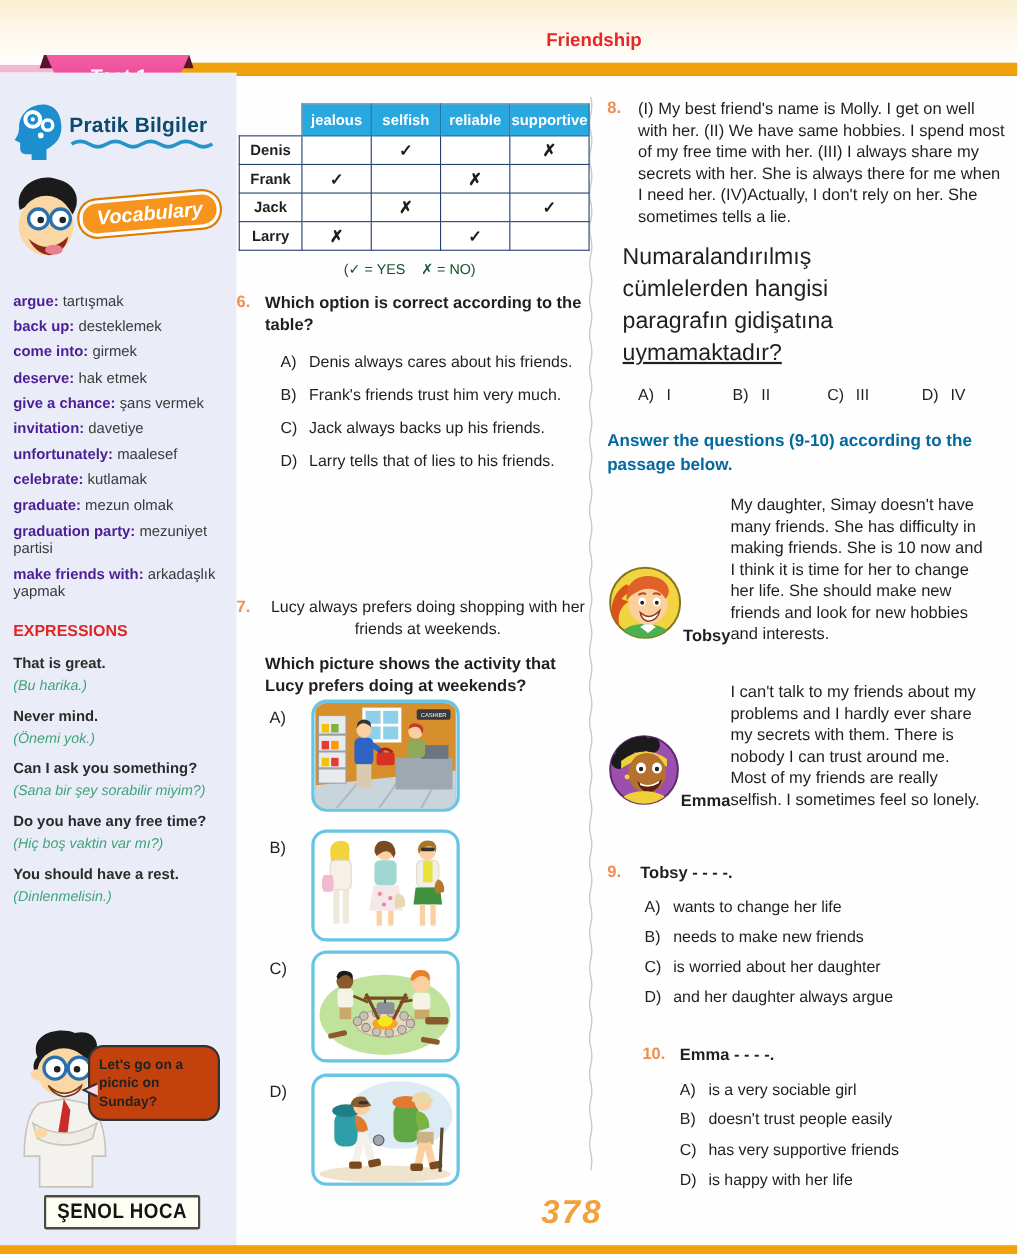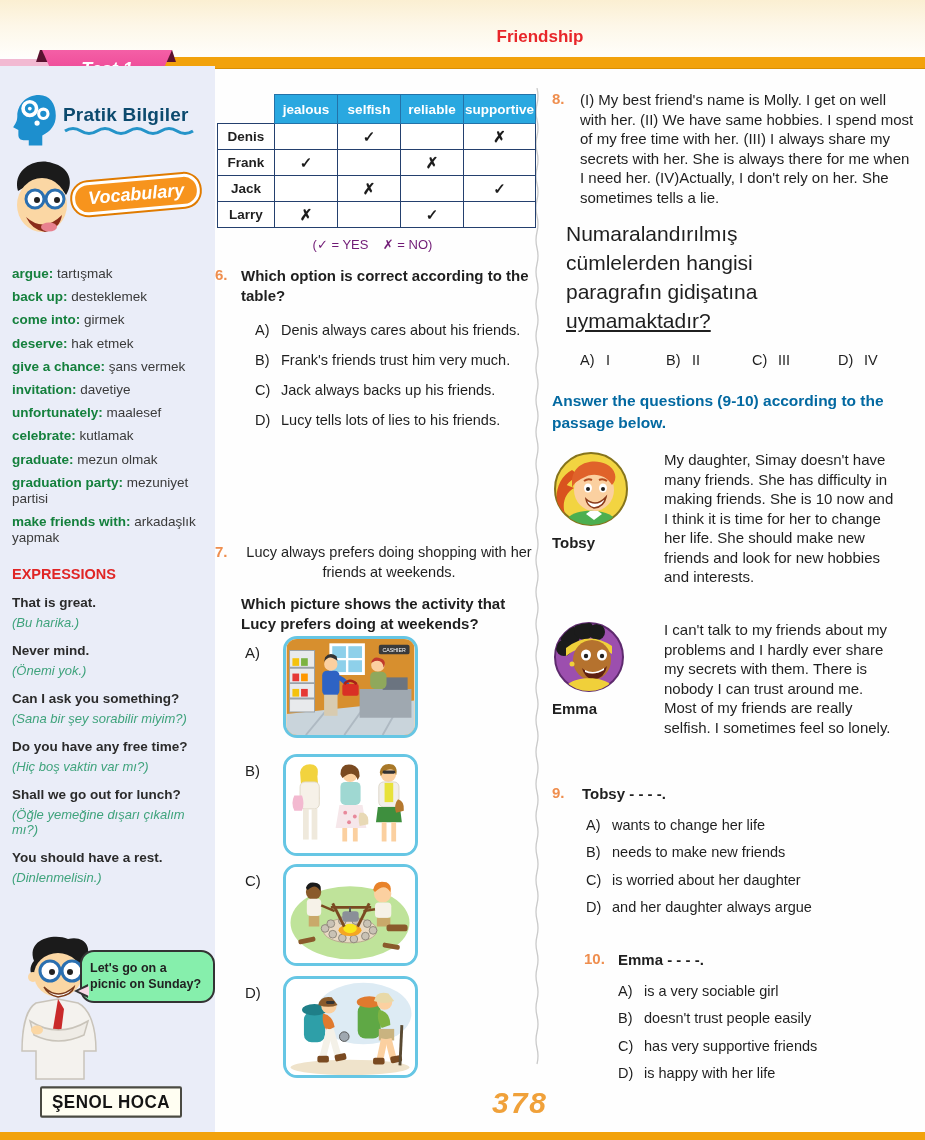--- a/index.html
+++ b/index.html
@@ -18,40 +18,40 @@
 
   
   .sidebar{position:absolute;left:0;top:66px;width:215px;height:1074px;background:#EAEDF8;padding:0 12px;}
   .pratik{display:flex;align-items:flex-start;gap:5px;margin-top:28px;}
   .pratik-col{display:flex;flex-direction:column;margin-top:10px;}
   .pratik-text{color:#0c4a6e;font-weight:bold;font-size:19px;letter-spacing:0.2px;}
   .vocab-head{position:relative;height:94px;margin-top:8px;}
   .vocab-badge{position:absolute;left:60px;top:24px;transform:rotate(-5deg);background:#F7941D;border:3px solid #fff;border-radius:16px;box-shadow:0 0 0 2px #E07B00;color:#fff;font-style:italic;font-weight:bold;font-size:18px;padding:3px 13px;}
   .vocab-list{margin-top:18px;font-size:13.5px;line-height:1.2;color:#3A3A3A;}
   .vocab-item{margin-bottom:7px;}
-  .vterm{color:#15803d;font-weight:bold;}
+  .vterm{color:#4c1d95;font-weight:bold;}
   .expr-title{margin-top:20px;color:#E02525;font-weight:bold;font-size:14.5px;}
   .expr-item{margin-top:13px;}
   .expr-en{font-weight:bold;font-size:13.5px;color:#2B2B2B;}
   .expr-tr{margin-top:5px;font-size:13px;color:#3FA37C;font-style:italic;}
   .teacher-wrap{position:absolute;left:6px;top:866px;width:206px;height:156px;}
-  .bubble{position:absolute;left:74px;top:18px;width:135px;background:#86efac;border:2px solid #333;border-radius:14px;padding:8px 8px;font-size:12.5px;font-weight:bold;color:#222;line-height:1.3;}
+  .bubble{position:absolute;left:74px;top:18px;width:120px;background:#c2410c;border:2px solid #333;border-radius:14px;padding:8px 8px;font-size:12.5px;font-weight:bold;color:#222;line-height:1.3;}
   .bubble::before{content:"";position:absolute;left:-15px;top:32px;border:7px solid transparent;border-right:14px solid #333;}
   .bubble::after{content:"";position:absolute;left:-9px;top:34px;border:5px solid transparent;border-right:11px solid #F8D9E6;}
   .logo-box{position:absolute;left:40px;top:1022px;background:#FFFEF2;border:2px solid #4A4A42;border-radius:2px;padding:2px 10px;font-weight:bold;font-size:17px;letter-spacing:0.5px;color:#141414;transform:scaleY(1.12);}
 
   
   .col-mid{position:absolute;left:215px;top:68px;width:323px;height:1072px;}
   .friend-table{border-collapse:collapse;margin:26px 0 0 2px;}
   .friend-table th{width:63px;height:29px;background:#29A8E0;color:#fff;font-size:13.5px;font-weight:bold;border:1.5px solid #2472A8;}
   .friend-table td{border:1.5px solid #24406E;background:#fff;height:26px;text-align:center;}
   td.name{width:57px;font-weight:bold;font-size:13.5px;}
   td.mark{width:63px;font-size:15px;font-weight:bold;color:#1c1c1c;}
   td.spacer{border:none;background:transparent;}
-  .legend{width:315px;text-align:center;margin-top:9px;font-size:13px;color:#701a75;}
+  .legend{width:315px;text-align:center;margin-top:9px;font-size:13px;color:#14532d;}
   .qrow{display:flex;margin-top:14px;}
   .qnum{color:#EF8E4E;font-weight:bold;font-size:15px;width:26px;flex:none;}
   .qtext{font-weight:bold;font-size:15px;line-height:1.32;}
   .qplain{font-size:14.5px;line-height:1.35;}
   .opts{margin:16px 0 0 40px;}
   .opt{display:flex;margin-bottom:14px;font-size:14.5px;}
   .letter{width:26px;flex:none;}
   .q7{position:absolute;left:0;top:475px;width:322px;}
   .q7 .qtext{margin:12px 0 0 26px;width:290px;}
   .pic{position:absolute;left:30px;}
@@ -63,21 +63,21 @@
   .col-right{position:absolute;left:544px;top:68px;width:381px;height:1072px;}
   .q8{position:absolute;left:8px;top:22px;width:372px;}
   .q8 .passage{width:336px;font-size:15px;line-height:19.5px;}
   .q8q{margin:13px 0 0 14px;font-weight:normal;font-size:21px;line-height:1.38;width:282px;}
   .underlined{text-decoration:underline;}
   .q8opts{display:flex;margin:16px 0 0 28px;}
   .opt8{width:86px;display:flex;font-size:14.5px;}
   .opt8 .letter{width:26px;}
   .inst{position:absolute;left:8px;top:322px;width:345px;color:#0369a1;font-weight:bold;font-size:15.5px;line-height:1.45;}
   .pass{position:absolute;left:8px;display:flex;}
-  .avatar-col{width:112px;flex:none;display:flex;flex-direction:column;align-items:flex-start;}
+  .avatar-col{width:112px;flex:none;display:flex;flex-direction:row;align-items:flex-end;}
   .avatar-name{font-weight:bold;font-size:15px;margin-top:6px;}
   .ptext{width:232px;font-size:15px;line-height:19.5px;}
   .tobsy{top:382px;}
   .emma{top:552px;}
   .q9,.q10{position:absolute;left:8px;width:372px;}
   .q9{top:716px;}.q10{top:882px;margin-left:32px;}
   .q9 .qnum{width:30px;}.q10 .qnum{width:34px;}
   .q9 .opts,.q10 .opts{margin:12px 0 0 34px;}
   .q9 .opt,.q10 .opt{margin-bottom:8px;line-height:1.35;}
   .divider{position:absolute;left:533px;top:88px;}
@@ -151,24 +151,20 @@
         </div>
       <div class="expr-item">
           <div class="expr-en">Can I ask you something?</div>
           <div class="expr-tr">(Sana bir şey sorabilir miyim?)</div>
         </div>
       <div class="expr-item">
           <div class="expr-en">Do you have any free time?</div>
           <div class="expr-tr">(Hiç boş vaktin var mı?)</div>
         </div>
       <div class="expr-item">
-          <div class="expr-en">Shall we go out for lunch?</div>
-          <div class="expr-tr">(Öğle yemeğine dışarı çıkalım mı?)</div>
-        </div>
-      <div class="expr-item">
           <div class="expr-en">You should have a rest.</div>
           <div class="expr-tr">(Dinlenmelisin.)</div>
         </div>
     </div>
 
     <div class="teacher-wrap">
       <svg width="100" height="150" viewBox="0 0 100 148">
         <path d="M28 28 C20 6 48 0 62 6 C80 2 86 16 80 26 C88 30 86 42 80 44 L30 44 C22 42 24 32 28 28Z" fill="#1b1b1b"></path>
         <ellipse cx="52" cy="42" rx="24" ry="22" fill="#FBD7A4"></ellipse>
         <circle cx="27" cy="44" r="5" fill="#FBD7A4"></circle>
@@ -246,21 +242,21 @@
         <div class="opt">
             <span class="letter">B)</span>
             <span>Frank's friends trust him very much.</span>
           </div>
         <div class="opt">
             <span class="letter">C)</span>
             <span>Jack always backs up his friends.</span>
           </div>
         <div class="opt">
             <span class="letter">D)</span>
-            <span>Lucy tells lots of lies to his friends.</span>
+            <span>Larry tells that of lies to his friends.</span>
           </div>
       </div>
     </div>
 
     <div class="q7">
       <div class="qrow" style="margin-top:0;">
         <span class="qnum">7.</span>
         <span class="qplain" style="width:296px;text-align:center;">Lucy always prefers doing shopping with her friends at weekends.</span>
       </div>
       <div class="qtext">Which picture shows the activity that Lucy prefers doing at weekends?</div>

